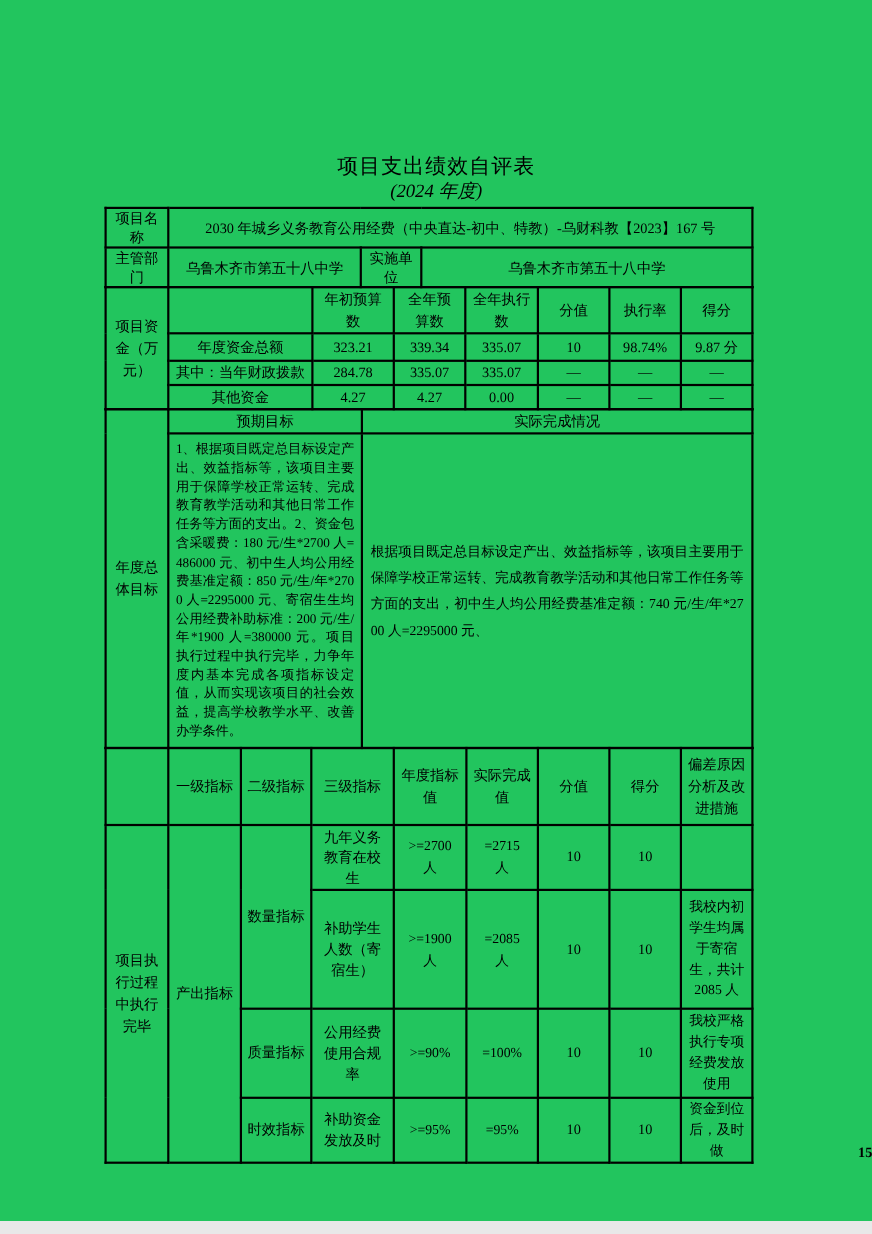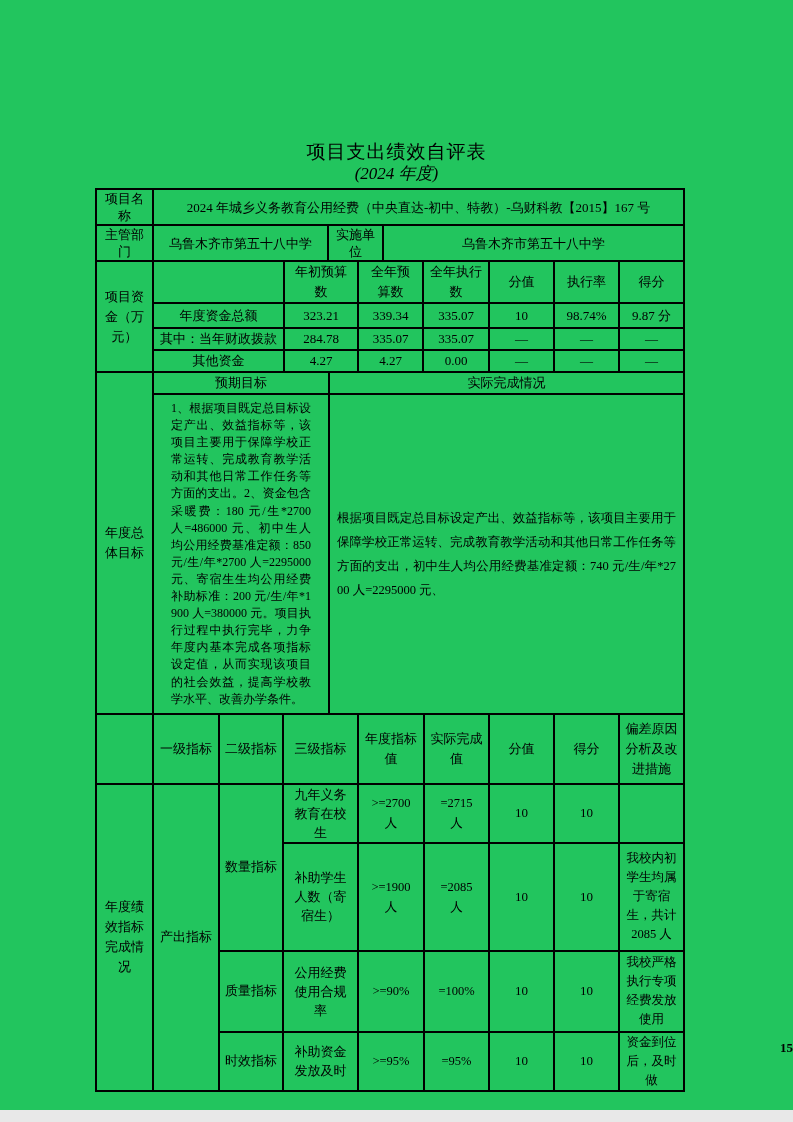--- a/index.html
+++ b/index.html
@@ -18,21 +18,21 @@
   td{border:2px solid #000;text-align:center;vertical-align:middle;
      font-size:13px;line-height:20px;padding:0 2px;overflow:hidden;
      word-break:break-all;}
   .t1 td{line-height:17px;}
   .lab{padding:0 2px;}
   .fh{padding:0 6px;}        
   .ih{padding:0 2px;}        
   .lv3{padding:0 8px;line-height:19px;}
   .rmk{padding:0 2px;font-size:12.5px;line-height:19px;}
   .val{padding:0 12px;font-size:12.5px;}
-  .goal-left{text-align:justify;vertical-align:top;padding:5px 17px;
+  .goal-left{text-align:justify;vertical-align:top;padding:5px 6px;
      font-size:12px;line-height:17.1px;}
   .goal-right{text-align:justify;vertical-align:middle;padding:4px 7px;
      font-size:12.5px;line-height:24px;}
   .page-number{position:absolute;top:1040px;left:0;width:100%;text-align:right;
      font-size:13px;font-weight:bold;}
 </style>
 </head>
 <body>
 
 <div class="page">
@@ -45,21 +45,21 @@
     <table class="t1 first">
       <colgroup>
         <col style="width:57px">
           <col style="width:175px">
           <col style="width:55px">
           <col style="width:301px">
       </colgroup>
       <tbody>
           <tr style="height:19px">
         <td class="lab">项目名称</td>
-        <td colspan="3">2024 年城乡义务教育公用经费（中央直达-初中、特教）-乌财科教【2015】167 号</td>
+        <td colspan="3">2030 年城乡义务教育公用经费（中央直达-初中、特教）-乌财科教【2023】167 号</td>
       </tr>
       <tr style="height:20px">
         <td class="lab">主管部门</td>
         <td>乌鲁木齐市第五十八中学</td>
         <td class="lab">实施单位</td>
         <td>乌鲁木齐市第五十八中学</td>
       </tr>
     </tbody>
       </table>
 
@@ -152,21 +152,21 @@
         <td class="ih">一级指标</td>
         <td class="ih">二级指标</td>
         <td class="ih">三级指标</td>
         <td class="ih">年度指标值</td>
         <td class="ih">实际完成值</td>
         <td class="ih">分值</td>
         <td class="ih">得分</td>
         <td class="ih">偏差原因分析及改进措施</td>
       </tr>
       <tr style="height:58px">
-        <td rowspan="4" class="lab">年度绩效指标完成情况</td>
+        <td rowspan="4" class="lab">项目执行过程中执行完毕</td>
         <td rowspan="4">产出指标</td>
         <td rowspan="2">数量指标</td>
         <td class="lv3">九年义务教育在校生</td>
         <td class="val">&gt;=2700 人</td>
         <td class="val">=2715 人</td>
         <td>10</td>
         <td>10</td>
         <td class="rmk"></td>
       </tr>
       <tr style="height:108px">

